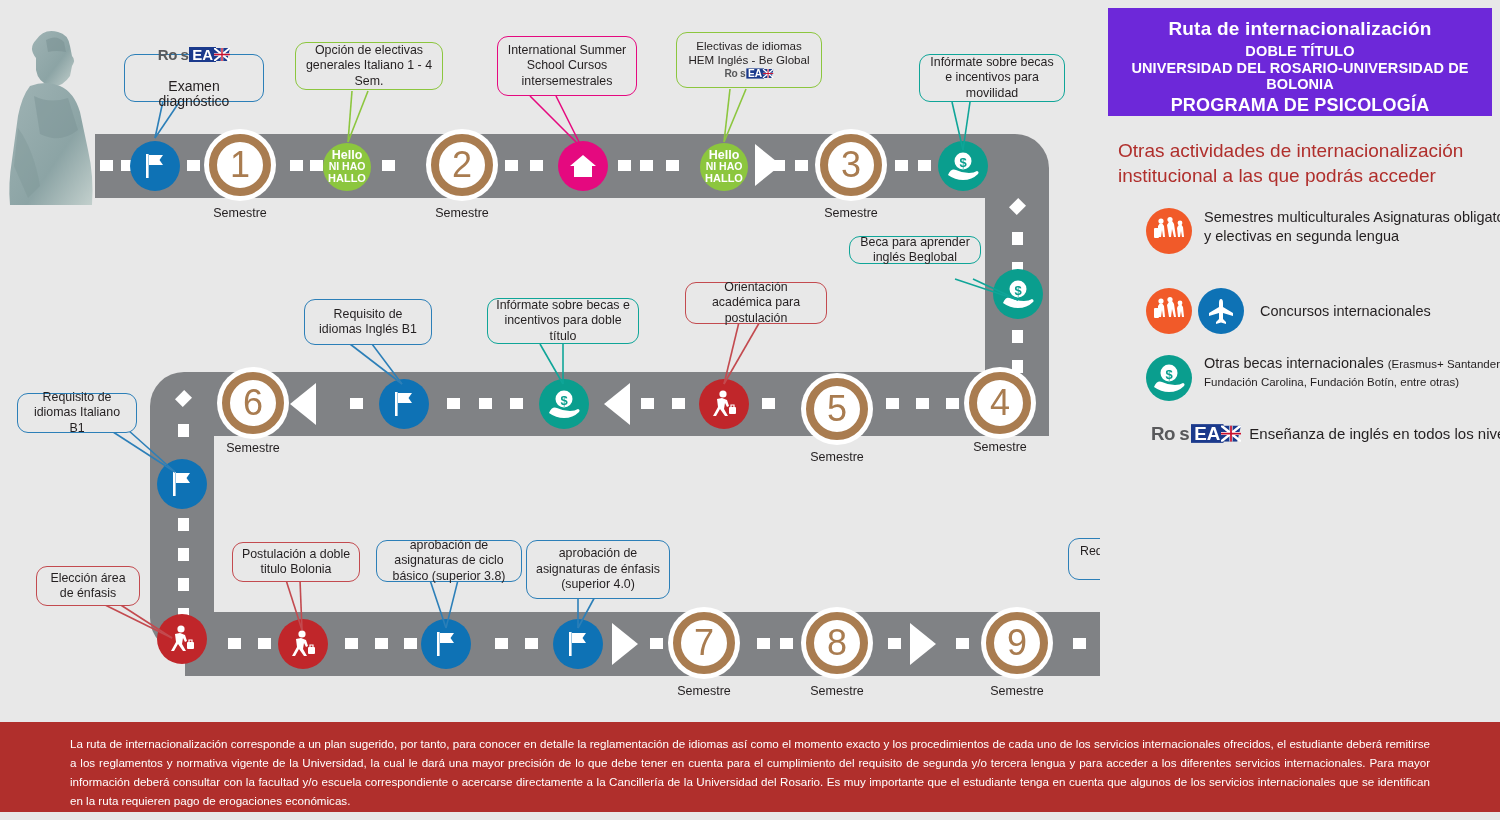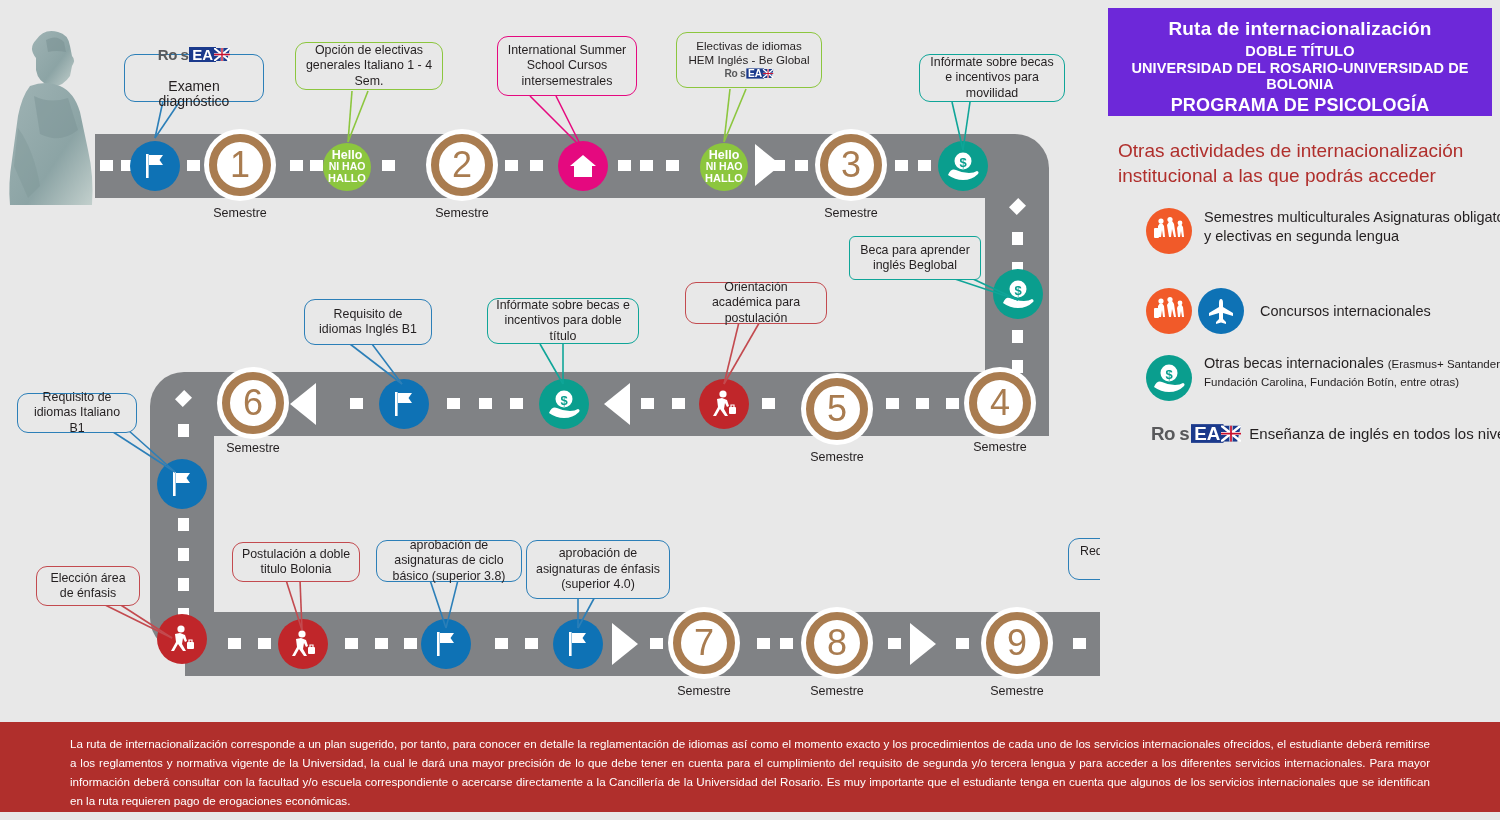--- a/index.html
+++ b/index.html
@@ -434,21 +434,21 @@
           <path d="M8 0 V13 M0 6.5 H16" stroke="#fff" stroke-width="2.5"></path>
           <path d="M8 0 V13 M0 6.5 H16" stroke="#c8102e" stroke-width="1.4"></path>
         </svg>
     </span>
   </div>
 
   <div class="callout teal" style="left:919px;top:54px;width:146px;height:48px;">
     <span>Infórmate sobre becas e incentivos para movilidad</span>
   </div>
 
-  <div class="callout teal" style="left:849px;top:236px;width:132px;height:44px;border-radius:6px;">
+  <div class="callout teal" style="left:849px;top:236px;width:132px;height:28px;">
     <span>Beca para aprender inglés Beglobal</span>
   </div>
 
   <div class="callout blue" style="left:304px;top:299px;width:128px;height:46px;">
     <span>Requisito de idiomas Inglés B1</span>
   </div>
 
   <div class="callout teal" style="left:487px;top:298px;width:152px;height:46px;">
     <span>Infórmate sobre becas e incentivos para doble título</span>
   </div>

